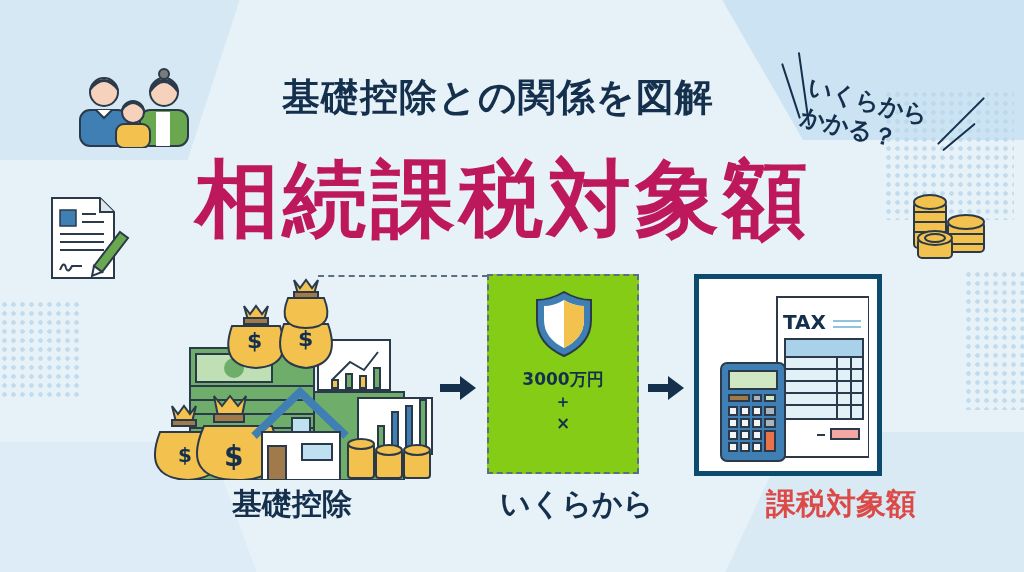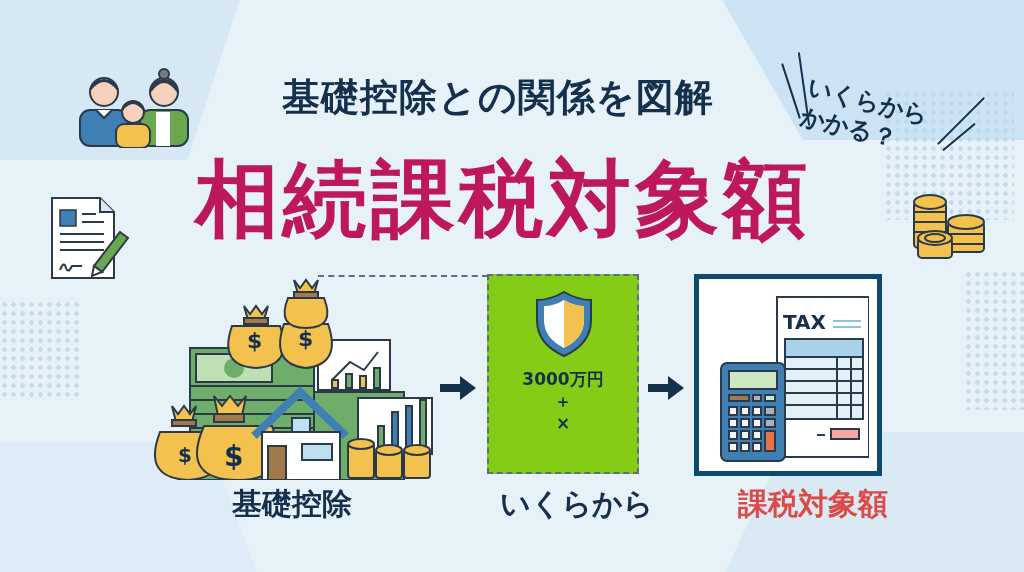--- a/index.html
+++ b/index.html
@@ -276,13 +276,13 @@
             <rect x="34" y="148" width="8" height="8"></rect>
           <rect x="46" y="136" width="10" height="20" fill="#e8734a"></rect>
         </g>
       </g>
     </svg>
   </div>
 </div>
 
 <div class="label" style="left:232px;">基礎控除</div>
 <div class="label" style="left:500px;">いくらから</div>
-<div class="label red" style="left:706px;padding-left:32px;">課税対象額</div>
+<div class="label red" style="left:734px;padding-left:32px;">課税対象額</div>
 
 </body></html>

